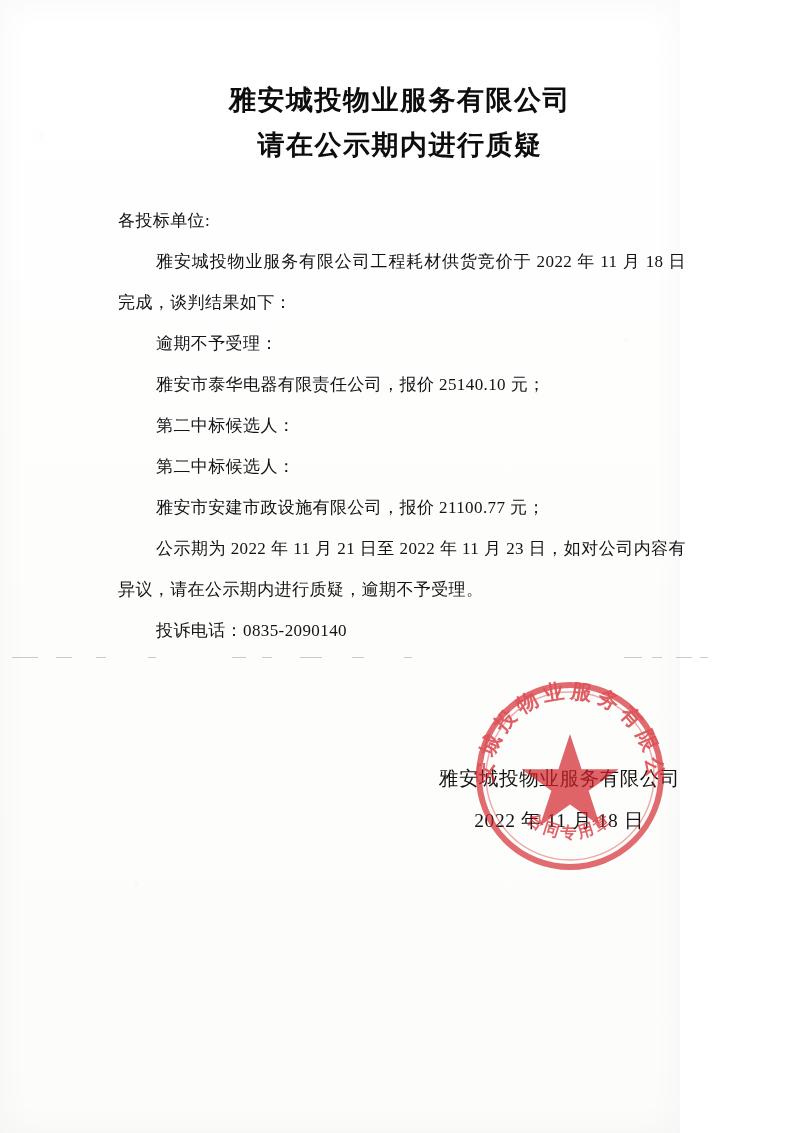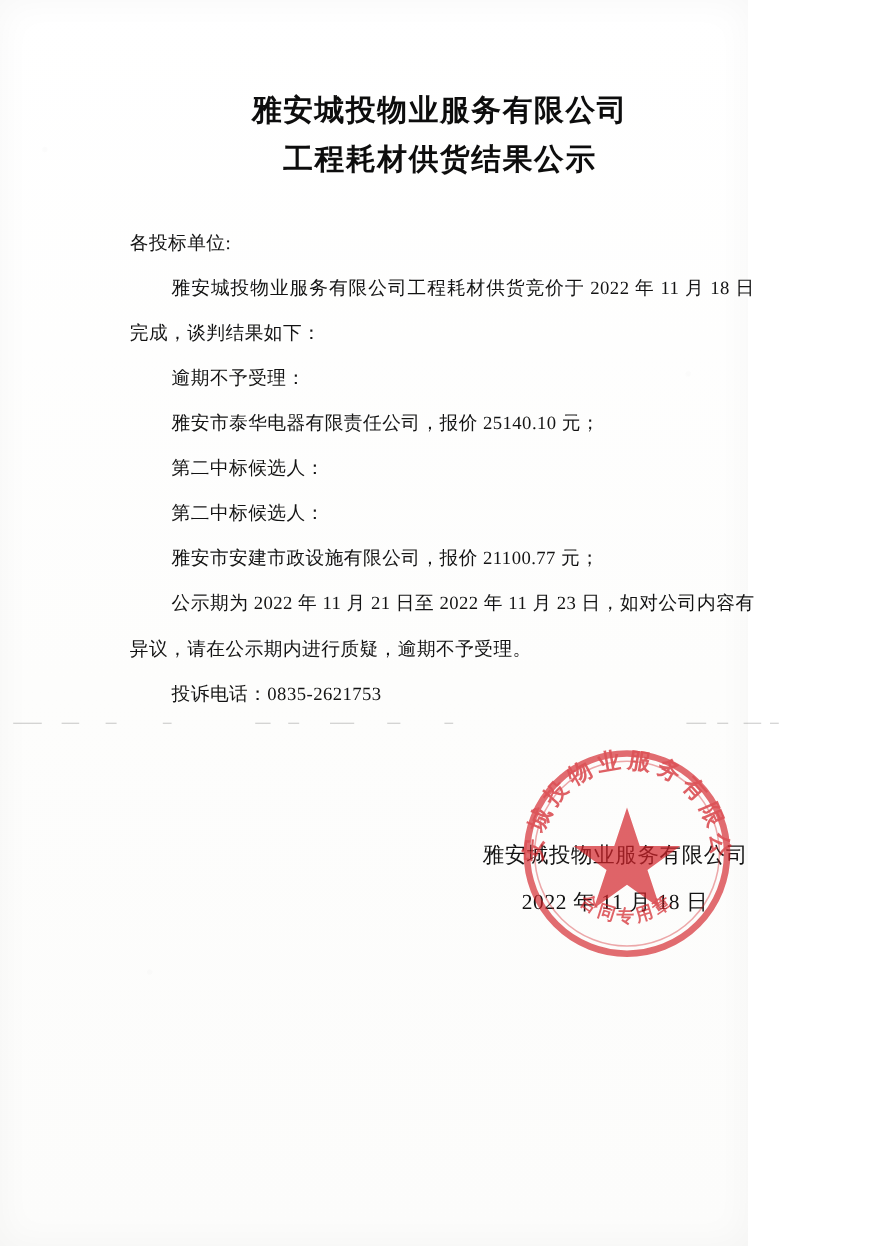--- a/index.html
+++ b/index.html
@@ -120,33 +120,33 @@
   }
 </style>
 </head>
 <body>
 
 <div class="page">
   <div class="paper-tint"></div>
 
   <div class="title-block">
     <div class="title-line">雅安城投物业服务有限公司</div>
-    <div class="title-line">工程耗材供货结果公示</div>
+    <div class="title-line">请在公示期内进行质疑</div>
   </div>
 
   <div class="body-block">
     <div class="para indent-1">各投标单位:</div>
     <div class="para indent-2">雅安城投物业服务有限公司工程耗材供货竞价于 2022 年 11 月 18 日完成，谈判结果如下：</div>
     <div class="para indent-2">逾期不予受理：</div>
     <div class="para indent-2">雅安市泰华电器有限责任公司，报价 25140.10 元；</div>
     <div class="para indent-2">第二中标候选人：</div>
     <div class="para indent-2">第二中标候选人：</div>
     <div class="para indent-2">雅安市安建市政设施有限公司，报价 21100.77 元；</div>
     <div class="para indent-2">公示期为 2022 年 11 月 21 日至 2022 年 11 月 23 日，如对公司内容有异议，请在公示期内进行质疑，逾期不予受理。</div>
-    <div class="para indent-2">投诉电话：0835-2621753</div>
+    <div class="para indent-2">投诉电话：0835-2090140</div>
   </div>
 
   <div class="scan-marks">
     <span style="left:12px; width:26px;"></span>
     <span style="left:56px; width:16px;"></span>
     <span style="left:96px; width:10px;"></span>
     <span style="left:148px; width:8px;"></span>
     <span style="left:232px; width:14px;"></span>
     <span style="left:262px; width:10px;"></span>
     <span style="left:300px; width:22px;"></span>

